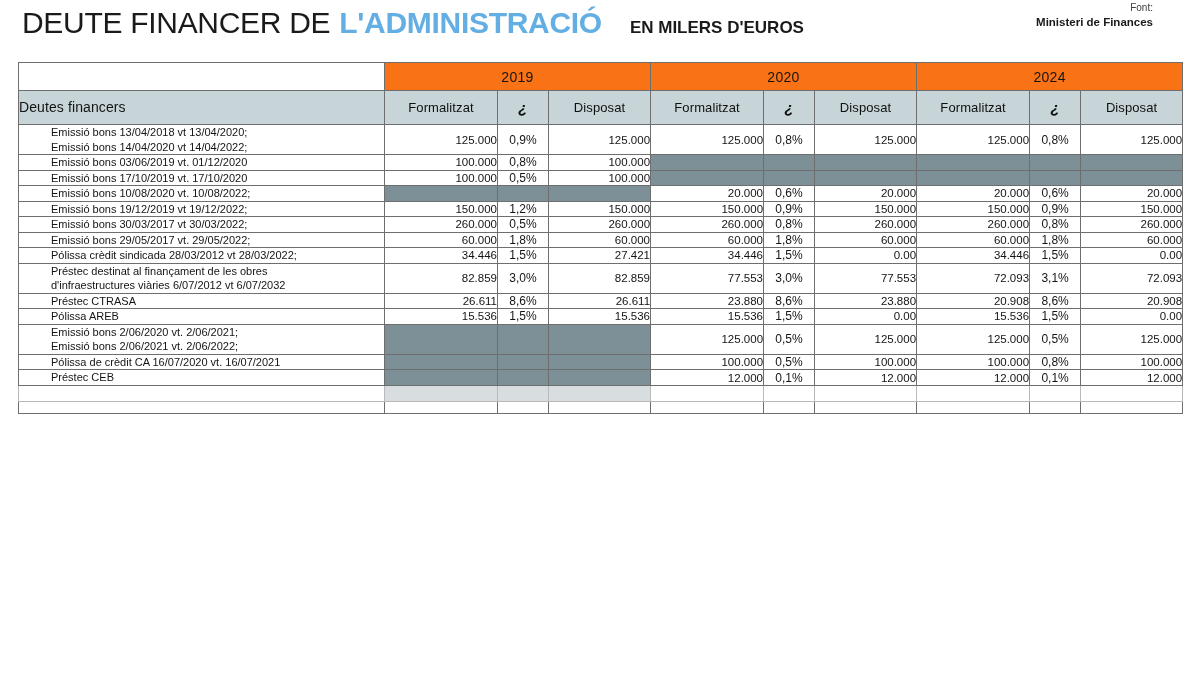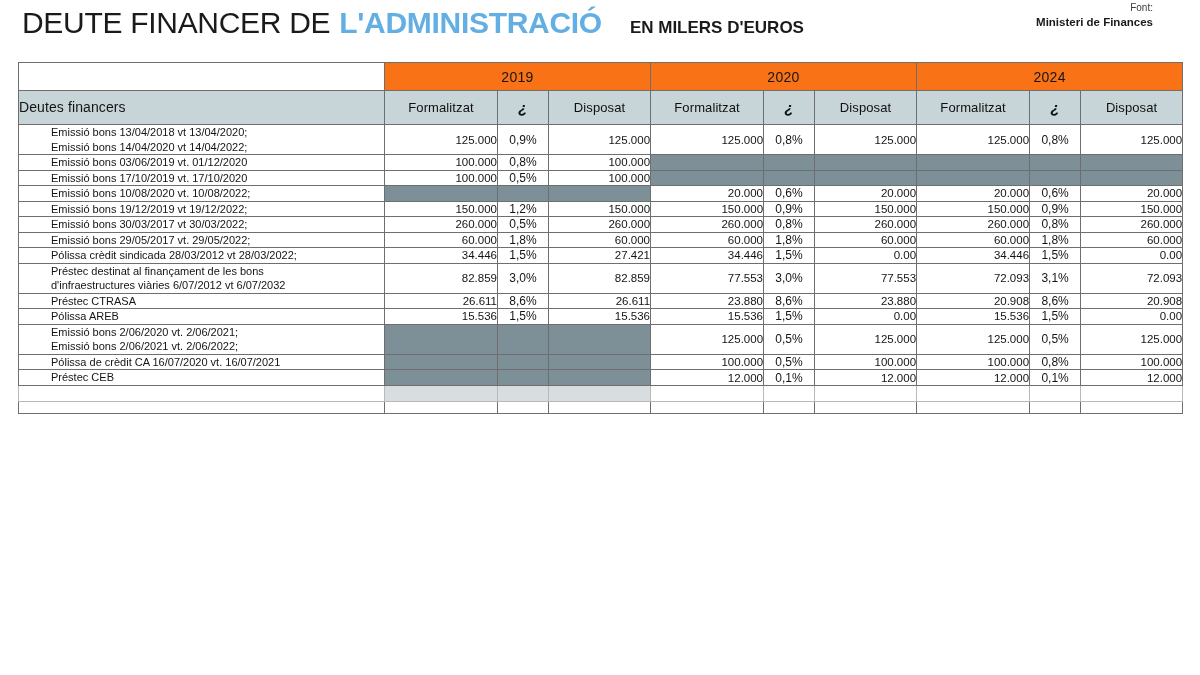--- a/index.html
+++ b/index.html
@@ -334,21 +334,21 @@
             <td class="num">27.421</td>
             <td class="num">34.446</td>
             <td class="pct">1,5%</td>
             <td class="num">0.00</td>
             <td class="num">34.446</td>
             <td class="pct">1,5%</td>
             <td class="num">0.00</td>
           </tr>
           <tr>
             <td class="desc">
-              <span class="desc-line">Préstec destinat al finançament de les bons</span>
+              <span class="desc-line">Préstec destinat al finançament de les obres</span>
               <span class="desc-line">d'infraestructures viàries  6/07/2012 vt 6/07/2032</span>
             </td>
             <td class="num">82.859</td>
             <td class="pct">3,0%</td>
             <td class="num">82.859</td>
             <td class="num">77.553</td>
             <td class="pct">3,0%</td>
             <td class="num">77.553</td>
             <td class="num">72.093</td>
             <td class="pct">3,1%</td>

